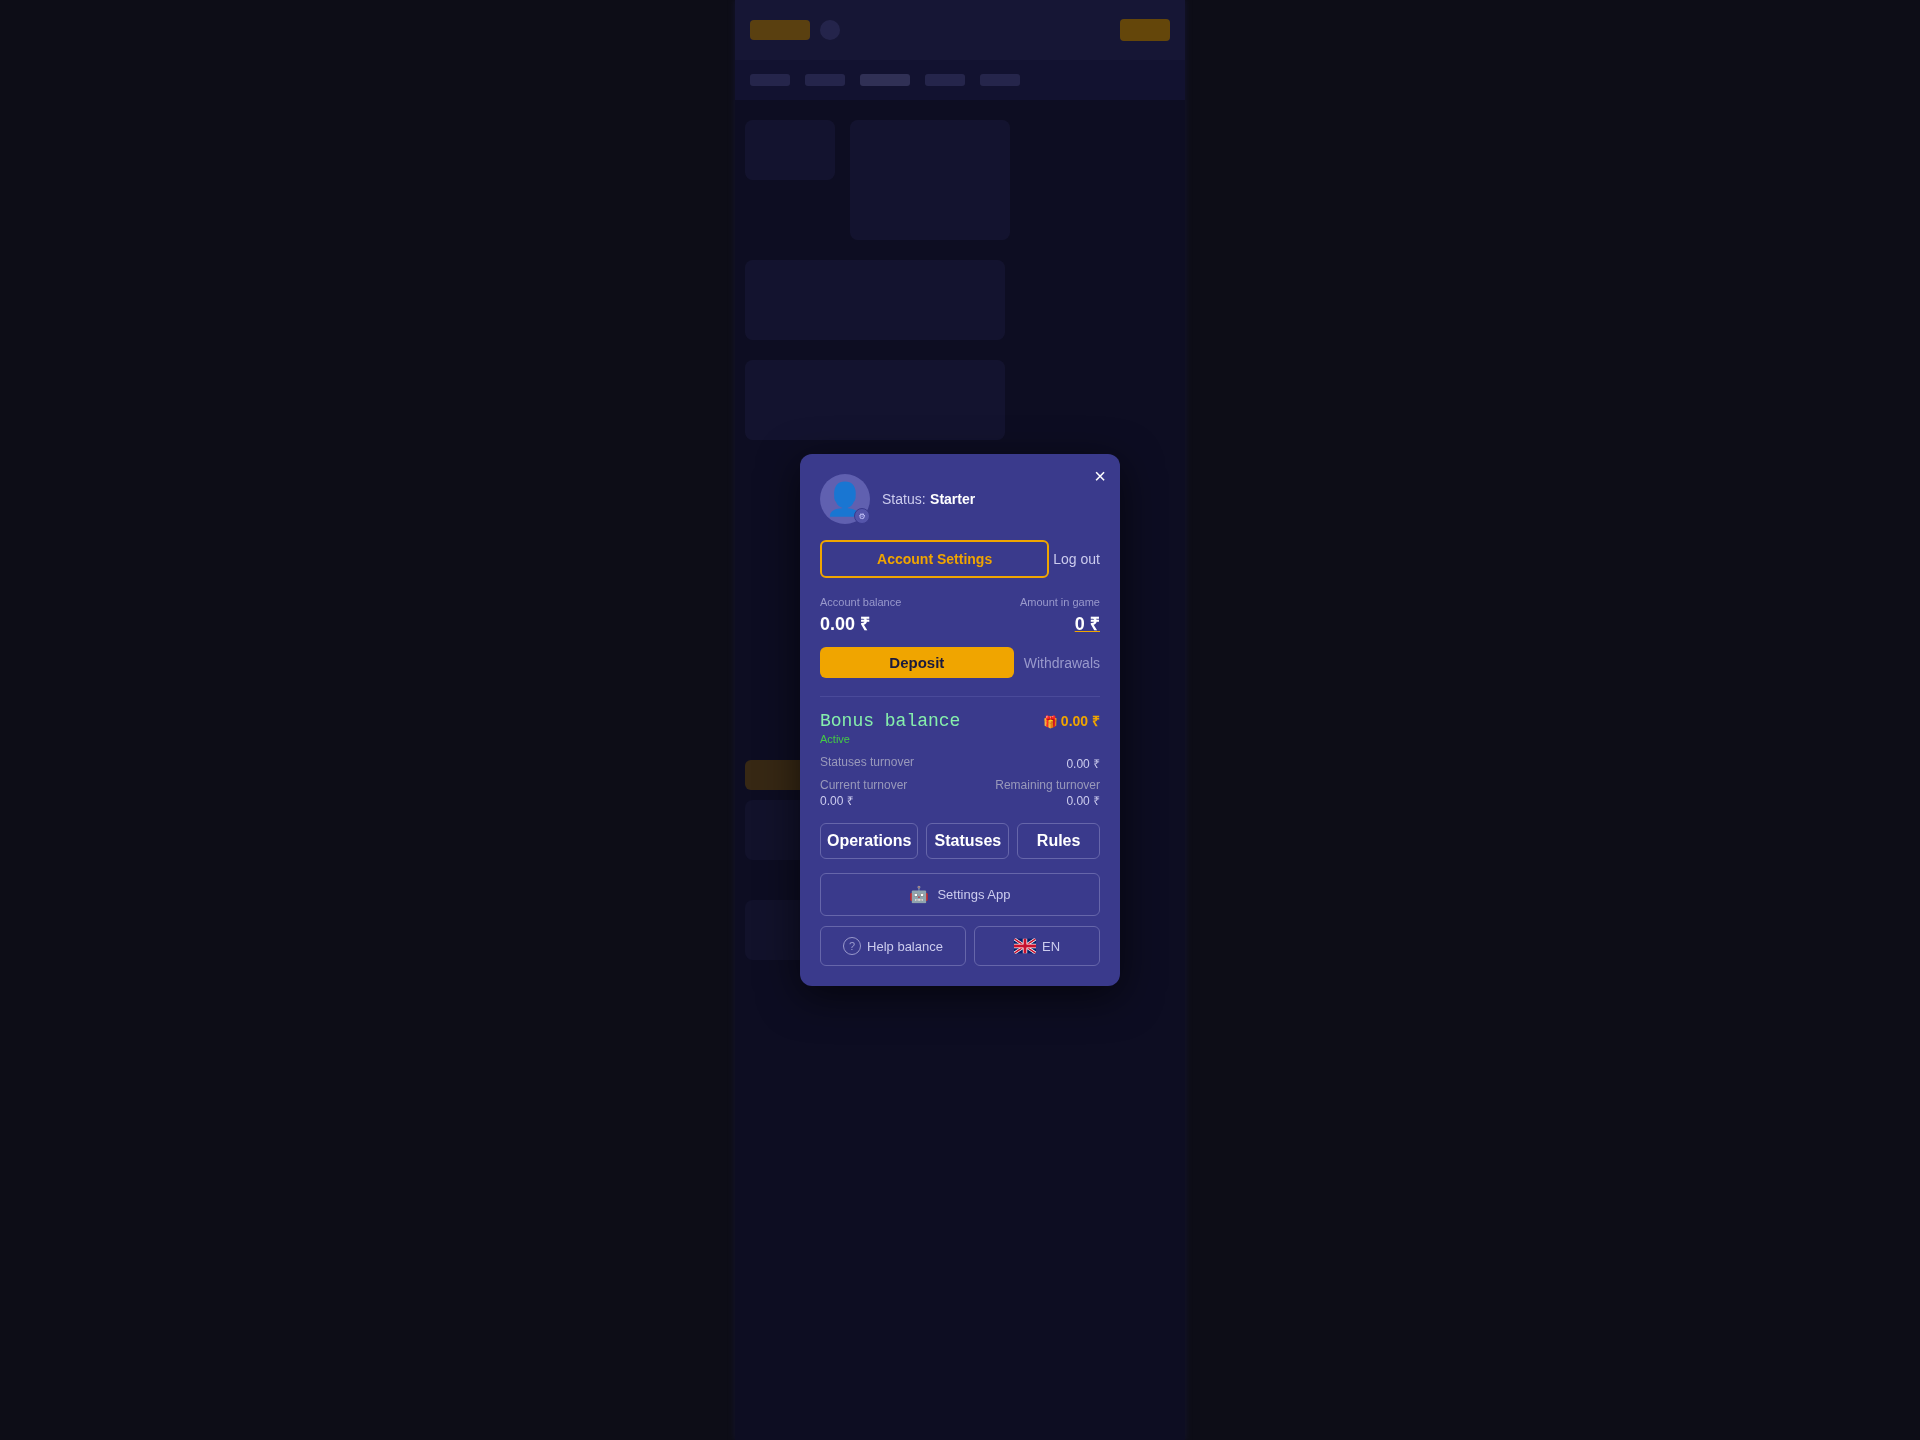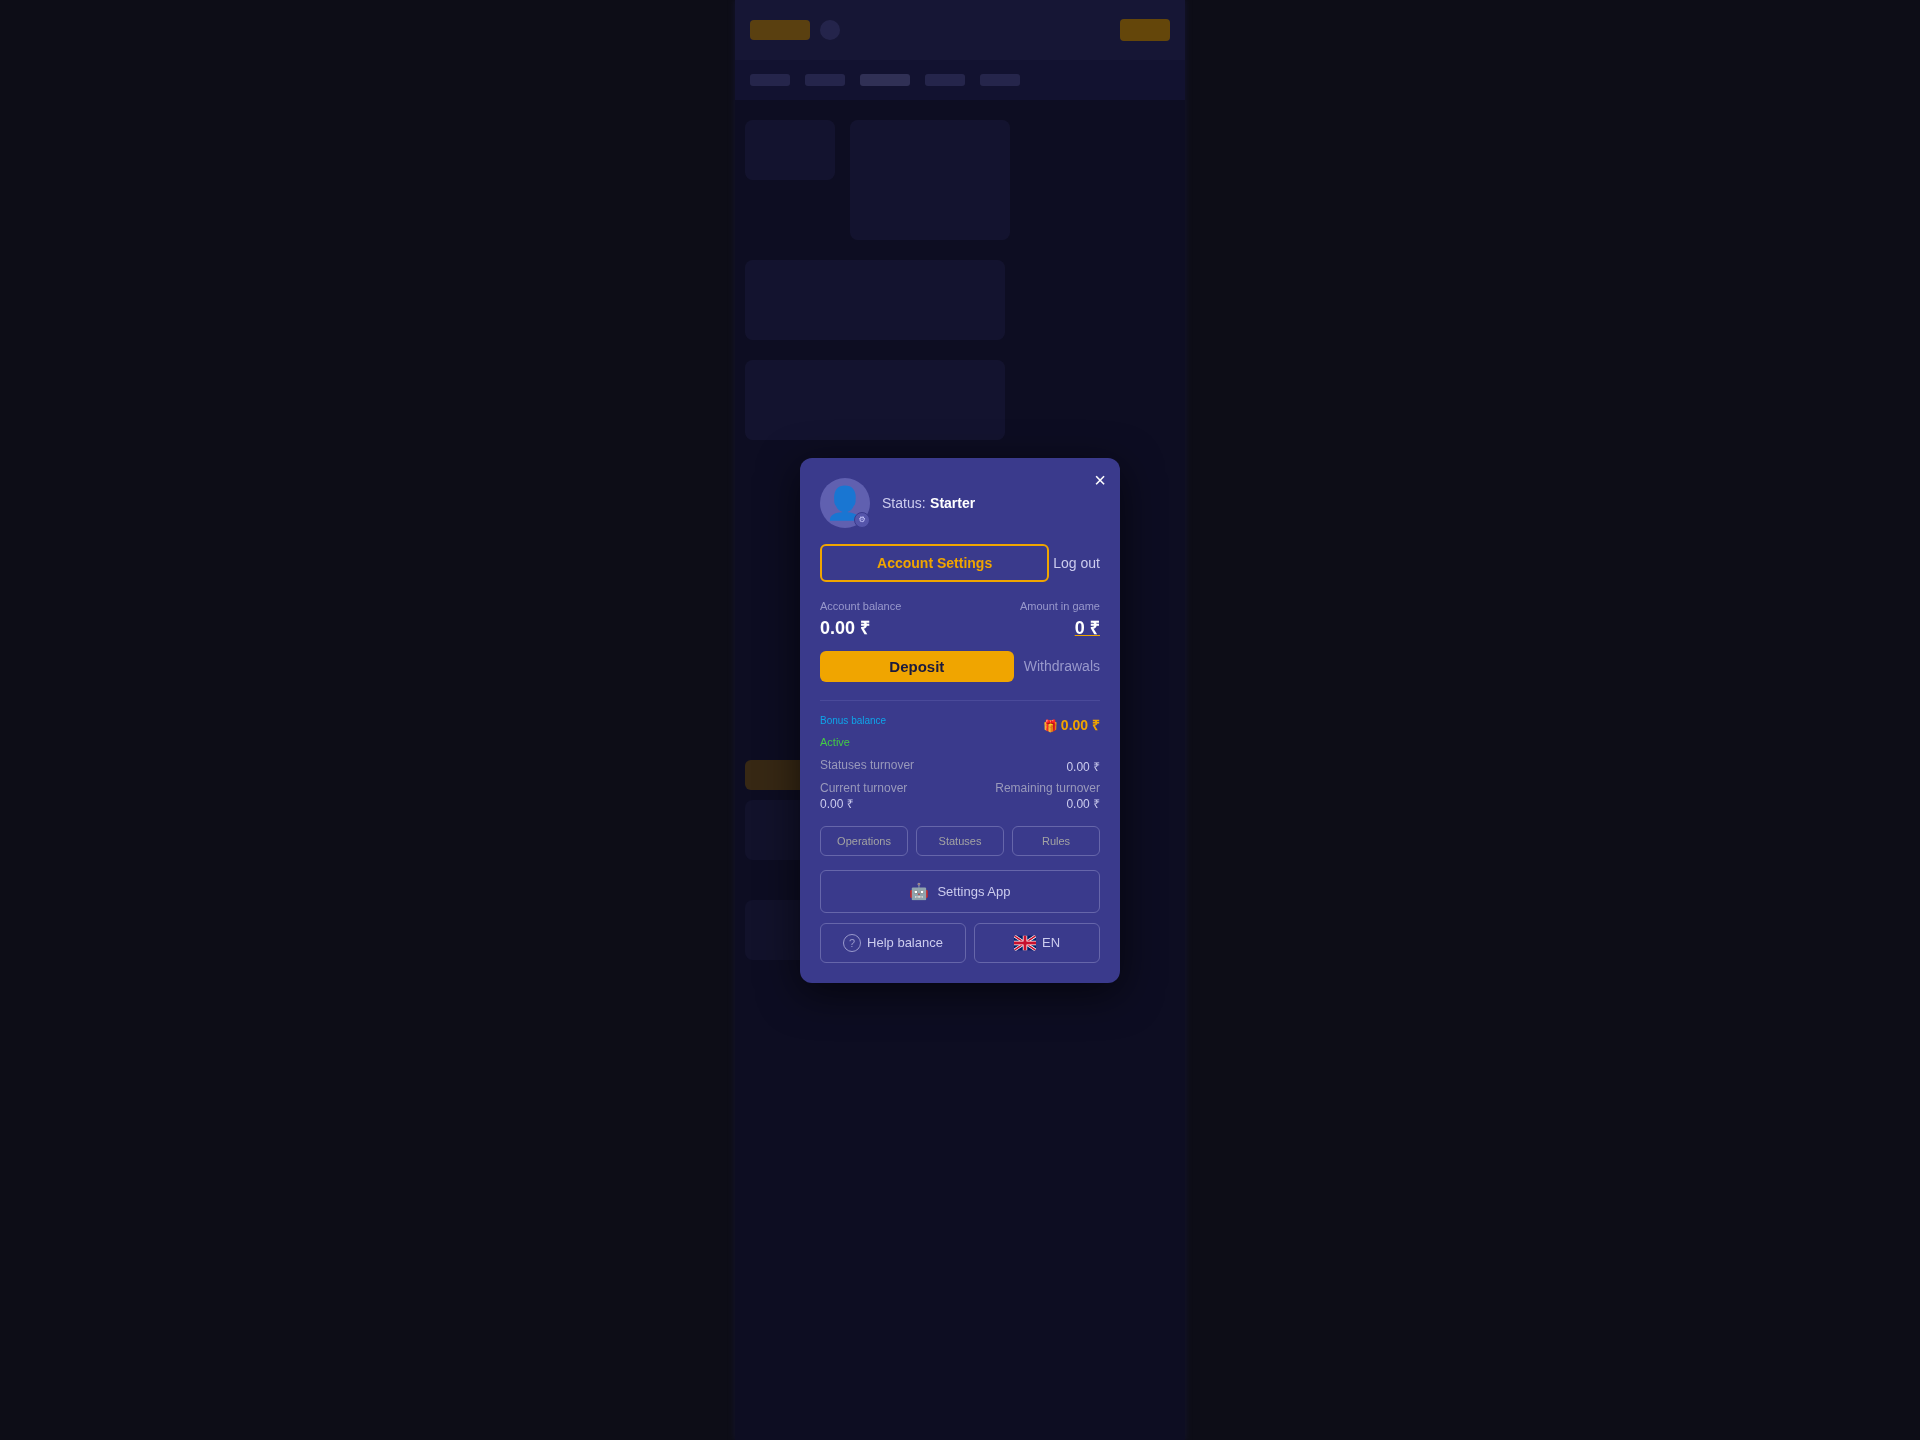--- a/index.html
+++ b/index.html
@@ -211,22 +211,23 @@
       padding-top: 14px;
       margin-bottom: 14px;
     }
     .bonus-header {
       display: flex;
       justify-content: space-between;
       align-items: flex-start;
       margin-bottom: 2px;
     }
     .bonus-label {
-      color: #0ea5e9;
-      font-size: 10px;
+      color: #86efac;
+      font-size: 18px;
+      font-family: Liberation Mono, monospace;
     }
     .bonus-active {
       color: #44cc44;
       font-size: 11px;
       margin-bottom: 10px;
     }
     .bonus-amount {
       color: #f0a500;
       font-size: 14px;
       font-weight: bold;
@@ -253,23 +254,23 @@
     .ops-row {
       display: flex;
       gap: 8px;
       margin-bottom: 14px;
     }
     .btn-ops {
       flex: 1;
       background: transparent;
       border: 1.5px solid #6666aa;
       border-radius: 6px;
-      color: #a3a3a3;
-      font-size: 11px;
-      font-weight: normal;
+      color: #ffffff;
+      font-size: 16px;
+      font-weight: bold;
       padding: 8px 6px;
       cursor: pointer;
     }
 
     
     .btn-android {
       width: 100%;
       background: transparent;
       border: 1.5px solid #6666aa;
       border-radius: 6px;

